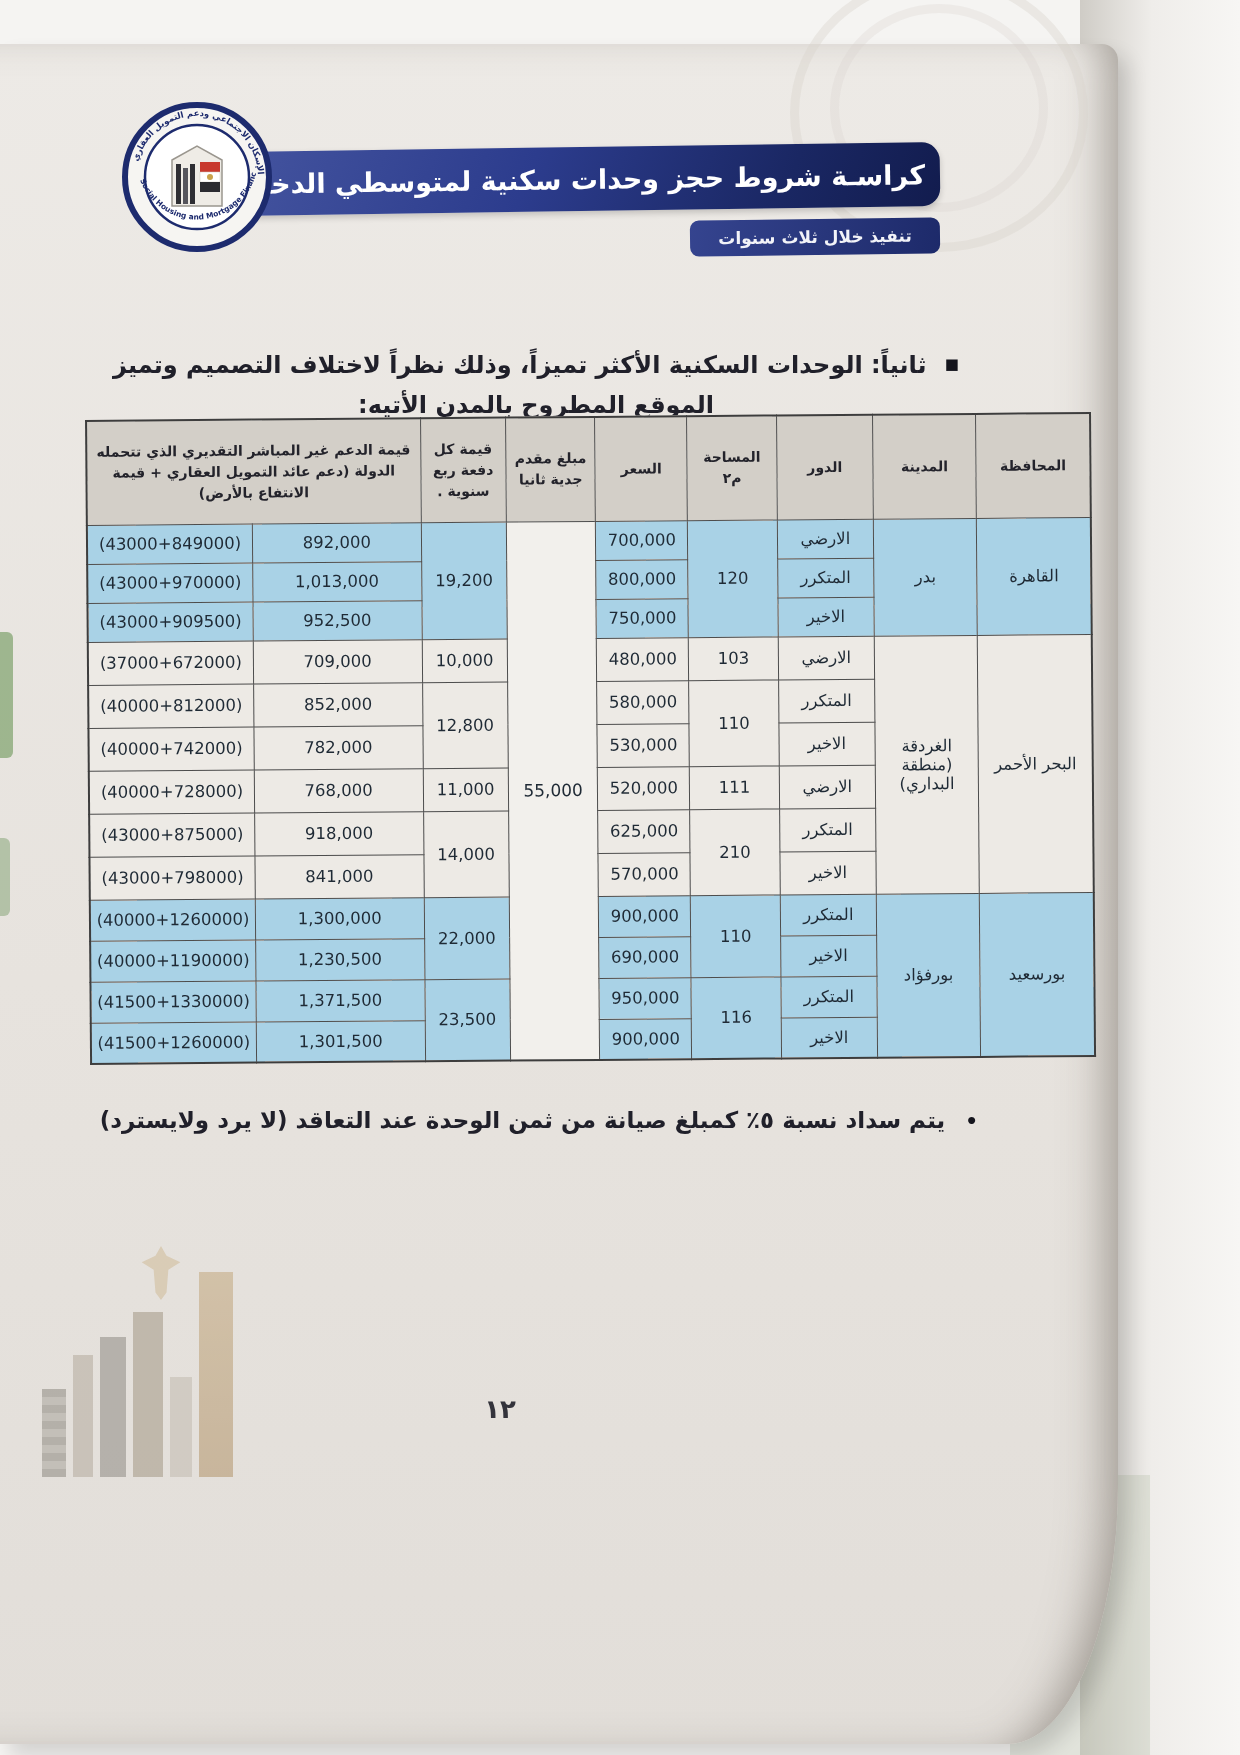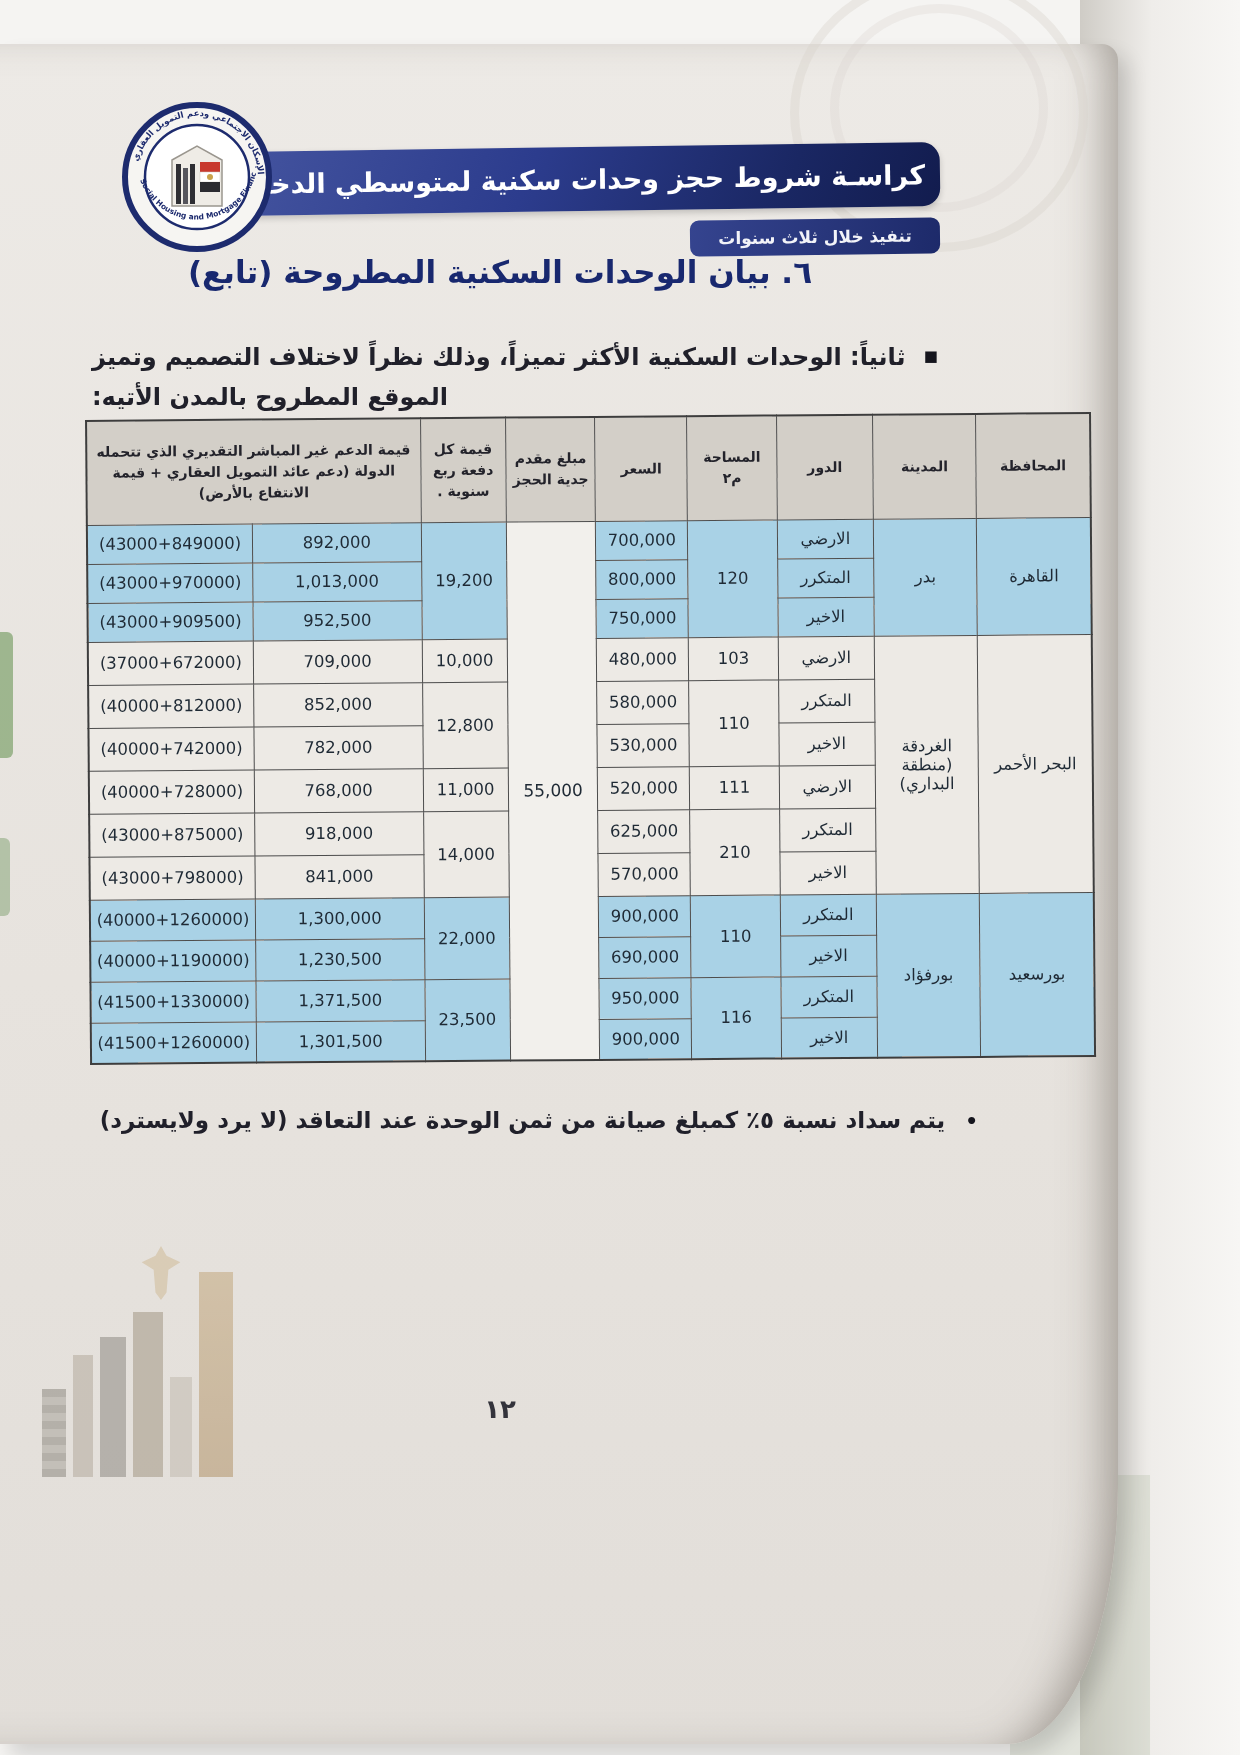--- a/index.html
+++ b/index.html
@@ -34,22 +34,22 @@
     color:#fff;font-size:27px;font-weight:700;direction:rtl;
     box-shadow:0 3px 6px rgba(0,0,0,.18);}
   .sub-banner{position:absolute;left:690px;top:219px;width:250px;height:36px;z-index:3;
     background:linear-gradient(100deg,#35448f,#1d2a6a);border-radius:9px;transform:rotate(-0.8deg);
     display:flex;align-items:center;justify-content:center;
     color:#f2f3f8;font-size:17px;font-weight:700;direction:rtl;}
 
   
   .sec-title{position:absolute;left:168px;top:254px;width:664px;direction:rtl;text-align:center;
     color:#18286f;font-size:31px;font-weight:800;letter-spacing:-.5px;}
-  .intro{position:absolute;left:92px;top:312px;width:888px;direction:rtl;
-    color:#20202a;font-size:24px;font-weight:700;line-height:40px;text-align:left;}
+  .intro{position:absolute;left:92px;top:320px;width:888px;direction:rtl;
+    color:#20202a;font-size:24px;font-weight:700;line-height:40px;text-align:center;}
   .intro .marker{display:inline-block;margin-left:10px;font-size:15px;vertical-align:4px;color:#15151d;}
 
   
   .units-table{position:absolute;left:85px;top:412px;width:1006px;border-collapse:collapse;
     direction:rtl;table-layout:fixed;transform:rotate(-0.45deg);transform-origin:100% 0;
     border:2px solid #3d3d3d;background:#e9e6e1;}
   .units-table th,.units-table td{border:1px solid #4d4d4d;text-align:center;vertical-align:middle;
     padding:2px 5px;color:#1f2a35;overflow:hidden;}
   .units-table thead tr{height:104px;}
   .units-table th{background:#d3cfc8;font-size:14px;font-weight:700;line-height:1.5;color:#23232b;}
@@ -125,21 +125,20 @@
     </g>
   </svg>
 
   <div class="banner">
     <span>كراسـة شروط حجز وحدات سكنية لمتوسطي الدخل</span>
   </div>
   <div class="sub-banner">
     <span>تنفيذ خلال ثلاث سنوات</span>
   </div>
 
-  <div class="sec-title">٦. بيان الوحدات السكنية المطروحة (تابع)</div>
 
   <p class="intro">
     <span class="marker">■</span>
     <span>ثانياً: الوحدات السكنية الأكثر تميزاً، وذلك نظراً لاختلاف التصميم وتميز الموقع المطروح بالمدن الأتيه:</span>
   </p>
 
   <table class="units-table">
     <colgroup>
       <col style="width:107px">
         <col style="width:97px">
@@ -151,21 +150,21 @@
         <col style="width:158px">
         <col style="width:155px">
     </colgroup>
     <thead>
         <tr>
           <th>المحافظة</th>
           <th>المدينة</th>
           <th>الدور</th>
           <th>المساحة م٢</th>
           <th>السعر</th>
-          <th>مبلغ مقدم جدية الحجز</th>
+          <th>مبلغ مقدم جدية ثانيا</th>
           <th>قيمة كل دفعة ربع سنوية .</th>
           <th colspan="2">قيمة الدعم غير المباشر التقديري الذي تتحمله الدولة (دعم عائد التمويل العقاري + قيمة الانتفاع بالأرض)</th>
         </tr>
       </thead>
     <tbody>
         <tr class="hl">
           <td rowspan="3">القاهرة</td>
           <td rowspan="3">بدر</td>
           <td>الارضي</td>
           <td rowspan="3">120</td>

